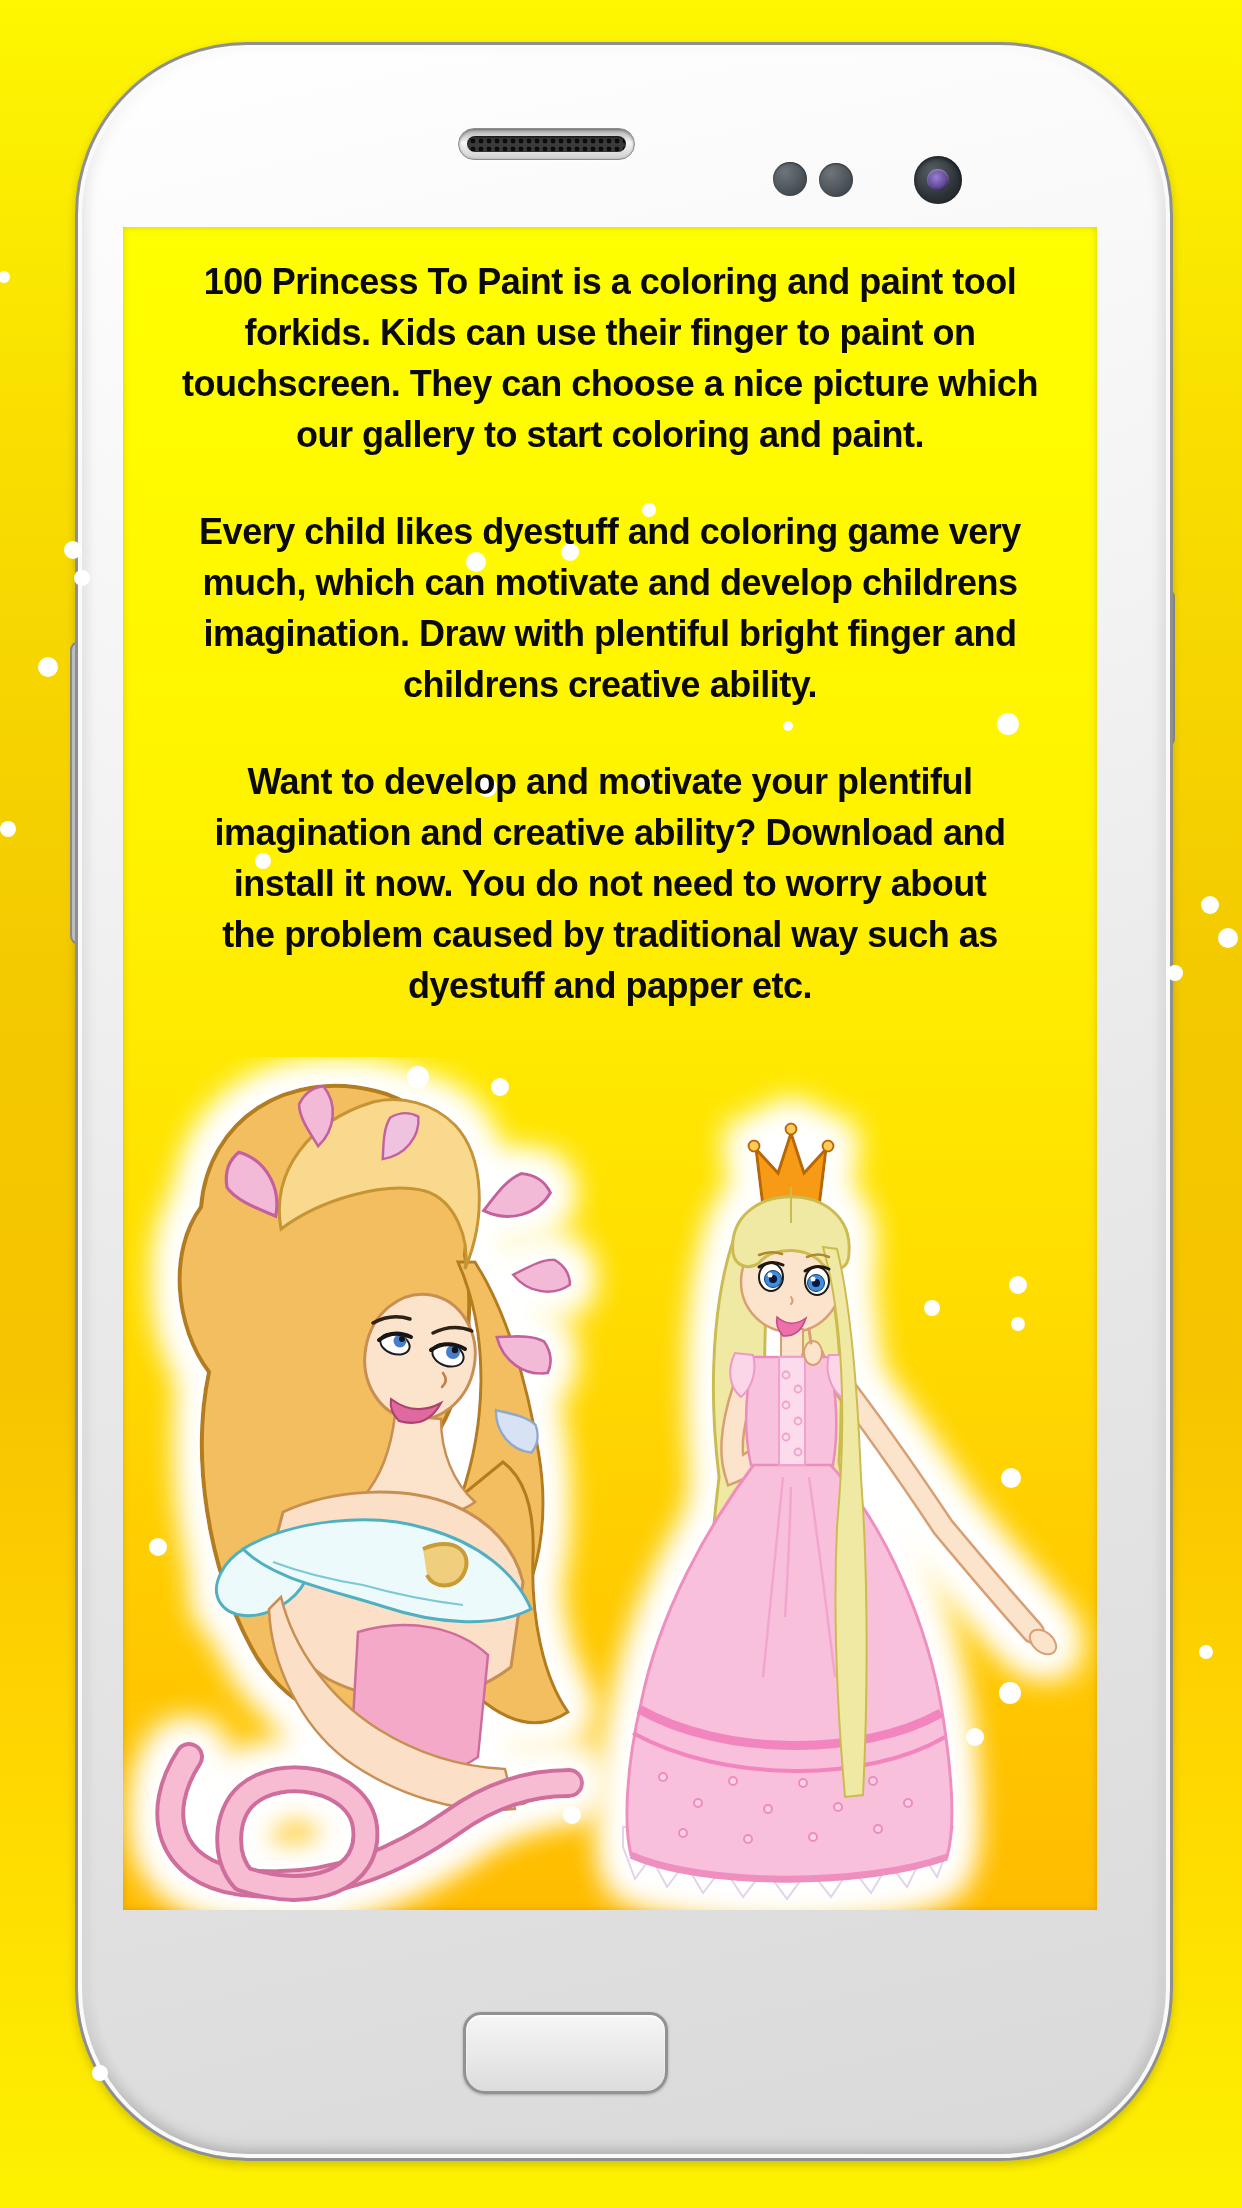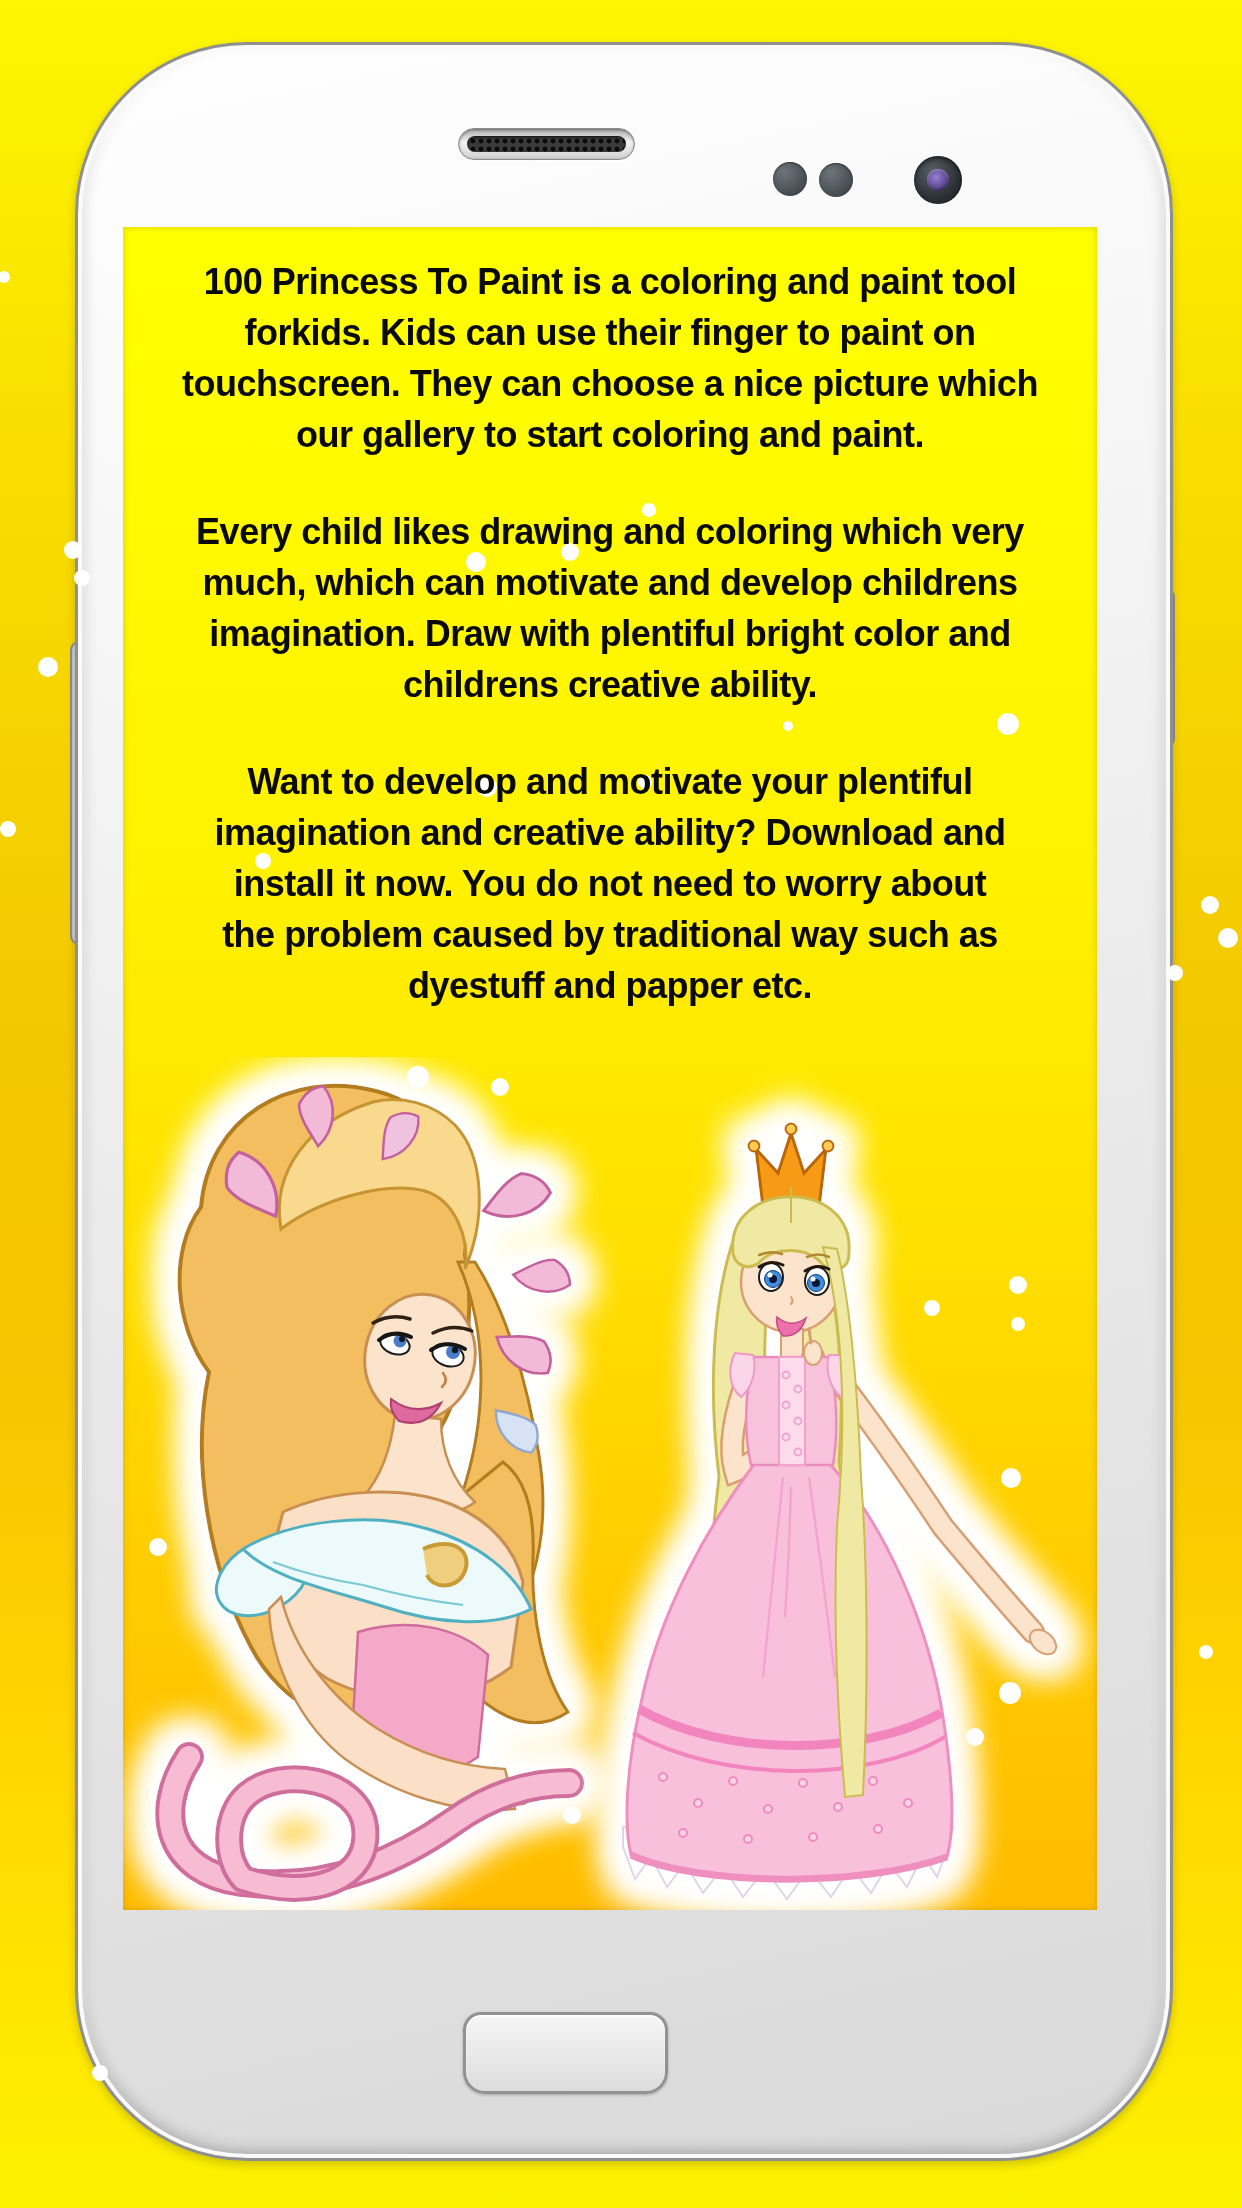--- a/index.html
+++ b/index.html
@@ -75,23 +75,23 @@
 
     <div class="screen">
       <div class="text-block">
         <div class="para">
           <div class="line">100 Princess To Paint is a coloring and paint tool</div>
           <div class="line">forkids. Kids can use their finger to paint on</div>
           <div class="line">touchscreen. They can choose a nice picture which</div>
           <div class="line">our gallery to start coloring and paint.</div>
         </div>
         <div class="para">
-          <div class="line">Every child likes drawing and coloring which very</div>
+          <div class="line">Every child likes dyestuff and coloring game very</div>
           <div class="line">much, which can motivate and develop childrens</div>
-          <div class="line">imagination. Draw with plentiful bright color and</div>
+          <div class="line">imagination. Draw with plentiful bright finger and</div>
           <div class="line">childrens creative ability.</div>
         </div>
         <div class="para">
           <div class="line">Want to develop and motivate your plentiful</div>
           <div class="line">imagination and creative ability? Download and</div>
           <div class="line">install it now. You do not need to worry about</div>
           <div class="line">the problem caused by traditional way such as</div>
           <div class="line">dyestuff and papper etc.</div>
         </div>
       </div>

